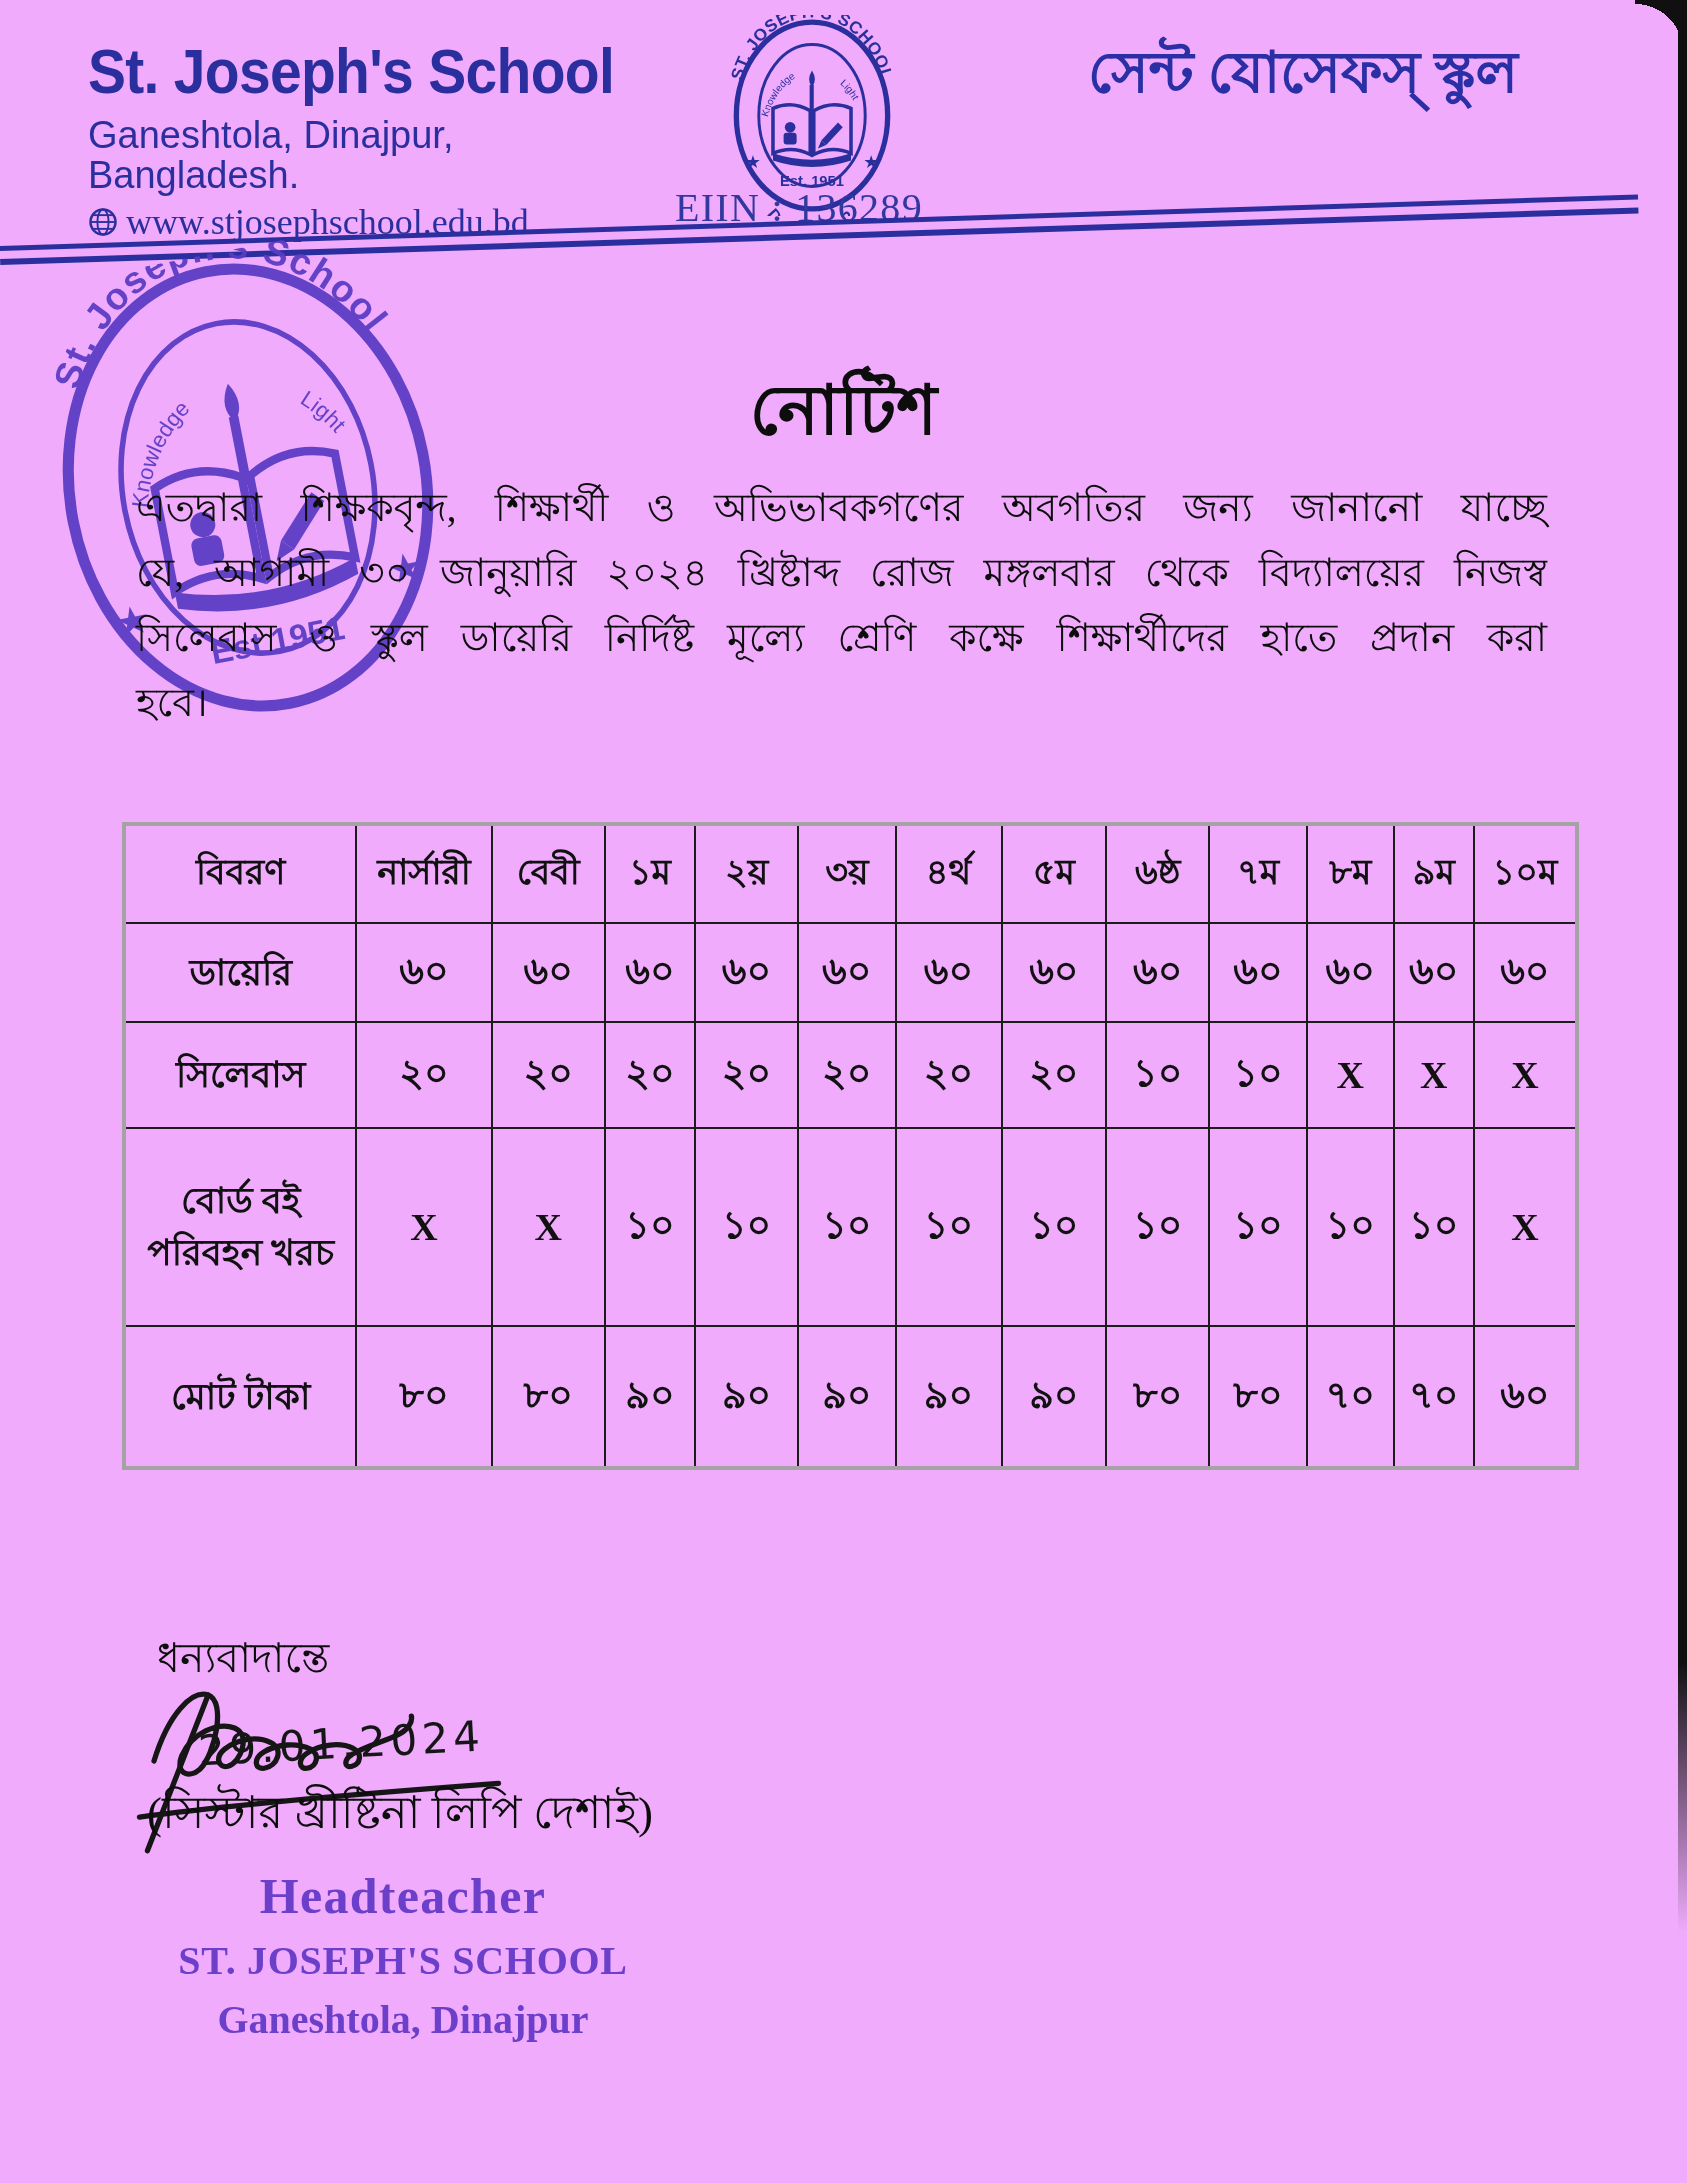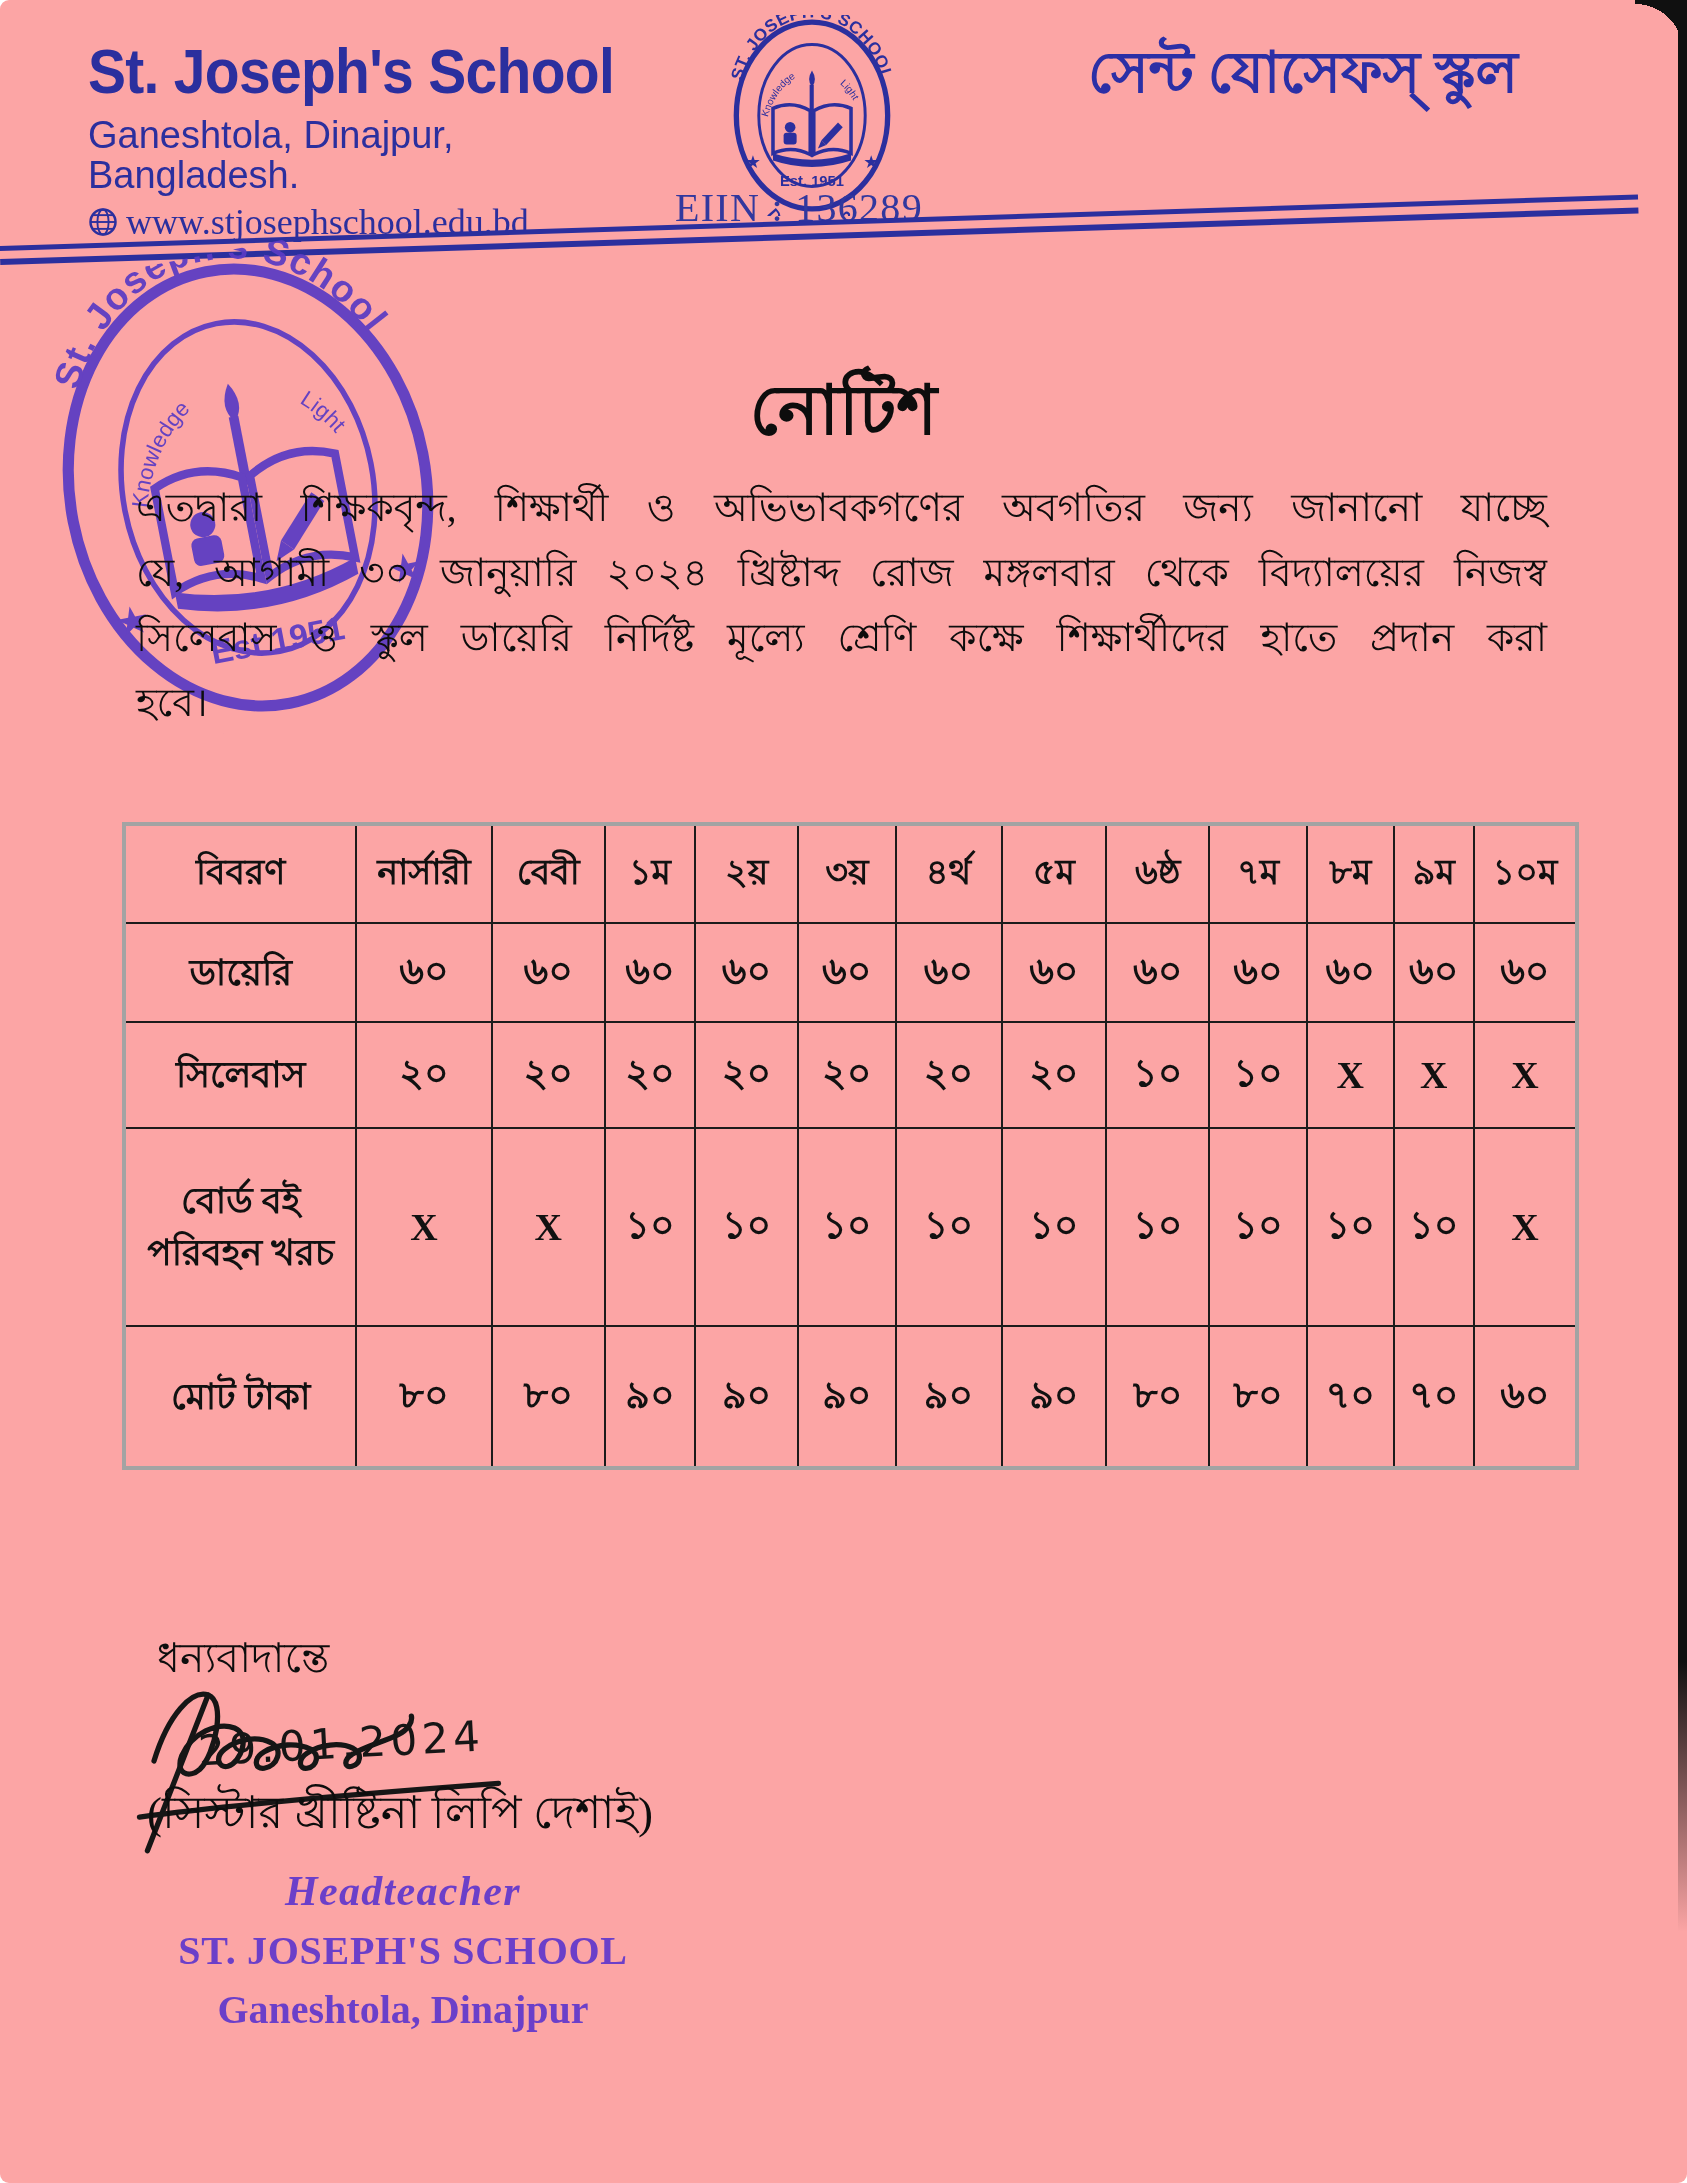--- a/index.html
+++ b/index.html
@@ -1,19 +1,19 @@
 <!DOCTYPE html>
 <html style="font-size:10.6px"><head>
 <meta charset="utf-8">
 <title>Notice</title>
 <style>
   html,body{margin:0;padding:0;}
   body{width:1687px;height:2183px;background:#ffffff;overflow:hidden;position:relative;
        font-family:"Liberation Serif","DejaVu Sans",serif;color:#111;}
-  .page{position:absolute;inset:0;background:#fca5a5;border-radius:9px;}
+  .page{position:absolute;inset:0;background:#f0abfc;}
 
   
   .scan-strip{position:absolute;top:0;right:0;width:8.6px;height:1932px;
     background:linear-gradient(#101010 0 86%,rgba(16,16,16,0) 100%);}
   .scan-corner{position:absolute;top:0;right:0;width:52px;height:52px;
     background:radial-gradient(circle at 0% 100%, rgba(0,0,0,0) 0 48px, #101010 48px);}
 
   
   .hdr-left{position:absolute;left:88px;top:34px;color:#2b2f9e;}
   .hdr-title{font-family:"Liberation Sans",sans-serif;font-weight:bold;font-size:57px;
@@ -63,21 +63,21 @@
   #fee-table tr.r2{height:198px;} #fee-table tr.r3{height:142px;}
 
   
   .closing{position:absolute;left:157px;top:1626px;font-size:41px;color:#0d0d0d;}
   .sig-svg{position:absolute;left:127px;top:1662px;width:417px;height:198px;}
   .sig-date{position:absolute;left:198px;top:1719px;font-size:42px;color:#161616;
     font-family:"DejaVu Sans",sans-serif;letter-spacing:4.6px;transform:rotate(-3deg);}
   .sig-name{position:absolute;left:147px;top:1778px;font-size:45px;color:#0d0d0d;white-space:nowrap;}
 
   .sig-stamp{position:absolute;left:165px;top:1867px;width:476px;text-align:center;color:#6b3fc9;}
-  .sig-stamp .t1{font-size:42px;font-weight:bold;font-style:italic;letter-spacing:1.3px;}
+  .sig-stamp .t1{font-size:50px;font-weight:bold;letter-spacing:1.3px;}
   .sig-stamp .t2{font-size:40px;font-weight:bold;margin-top:12px;letter-spacing:0.7px;}
   .sig-stamp .t3{font-size:40px;font-weight:bold;margin-top:12px;}
 
   svg text{font-family:"Liberation Sans",sans-serif;}
 </style>
 </head>
 <body>
 
 <div class="page">
 

